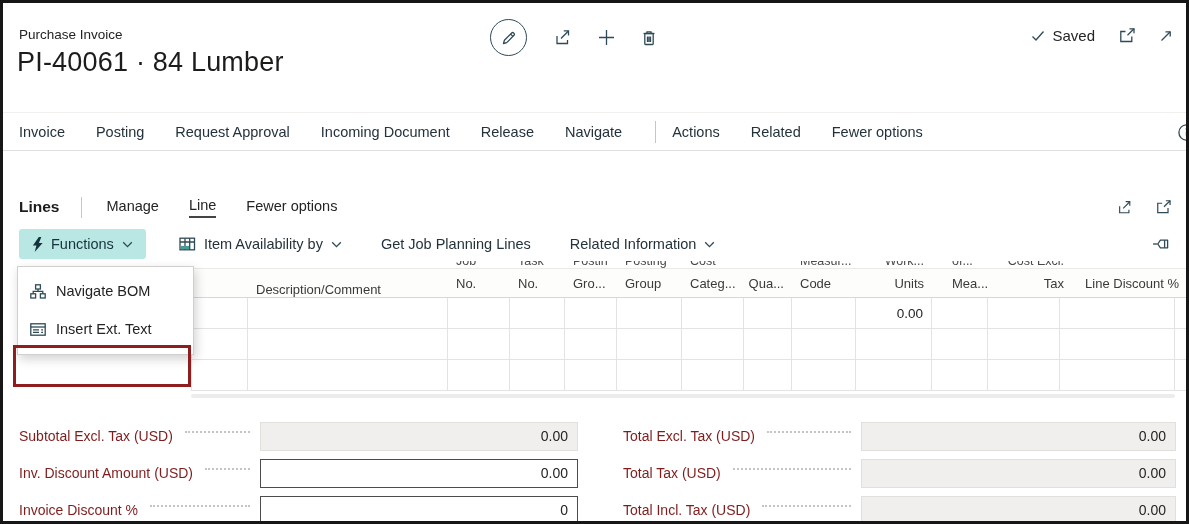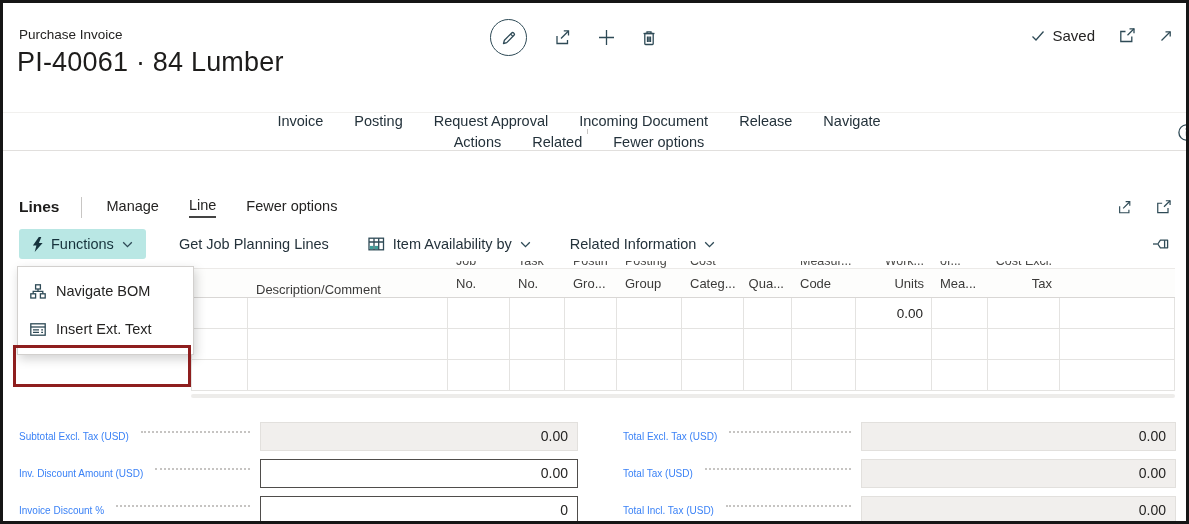--- a/index.html
+++ b/index.html
@@ -9,21 +9,21 @@
   
   .caption { position: absolute; left: 16px; top: 24px; font-size: 13.5px; color: #252423; }
   .page-title { position: absolute; left: 14px; top: 44px; font-size: 27px; font-weight: 300; color: #1d1c1b; letter-spacing: .2px; }
   .center-actions { position: absolute; left: 487px; top: 16px; display: flex; align-items: center; gap: 26px; }
   .icon-btn { display: flex; align-items: center; justify-content: center; background: none; border: none; padding: 0; cursor: pointer; }
   .pencil-circle { width: 37px; height: 37px; border: 1px solid #2e4a56; border-radius: 50%; }
   .right-status { position: absolute; right: 14px; top: 24px; display: flex; align-items: center; gap: 24px; }
   .saved { display: flex; align-items: center; gap: 7px; font-size: 15px; color: #252423; }
 
   
-  .menubar { position: absolute; left: 0; right: 0; top: 109px; height: 39px; border-top: 1px solid #f1f0ee; border-bottom: 1px solid #e1dfdd; display: flex; align-items: center; padding: 0 16px; flex-direction: column; }
+  .menubar { position: absolute; left: 0; right: 0; top: 109px; height: 39px; border-top: 1px solid #f1f0ee; border-bottom: 1px solid #e1dfdd; display: flex; align-items: center; padding: 0 16px; }
   .menu-item { font-size: 14.5px; color: #24323b; margin-right: 31px; cursor: pointer; white-space: nowrap; }
   .menu-divider { width: 1px; height: 22px; background: #c8c6c4; margin: 0 16px 0 2px; }
   .info-badge { position: absolute; right: -9px; top: 11px; }
 
   
   .lines-header { position: absolute; left: 16px; right: 14px; top: 189px; height: 30px; display: flex; align-items: center; }
   .lines-title { font-size: 15.5px; font-weight: 700; color: #1d1c1b; }
   .lines-divider { width: 1px; height: 21px; background: #c8c6c4; margin: 0 24px 0 22px; }
   .lines-menu-item { font-size: 14.5px; margin-right: 30px; cursor: pointer; padding-bottom: 3px; }
   .lines-menu-item.active { border-bottom: 2px solid #444; }
@@ -52,21 +52,21 @@
   .dropdown { position: absolute; left: 14px; top: 263px; width: 177px; background: #fff; border: 1px solid #d2d0ce; box-shadow: 2px 4px 10px rgba(0,0,0,.18); z-index: 20; padding: 5px 0 6px 0; }
   .dd-item { height: 38px; display: flex; align-items: center; gap: 10px; padding: 0 12px; font-size: 14.5px; color: #252423; cursor: pointer; }
   .red-annotation { position: absolute; left: 10px; top: 342px; width: 178px; height: 42px; border: 3px solid #8e1e1e; z-index: 21; pointer-events: none; }
 
   
   .totals { position: absolute; left: 16px; top: 418px; right: 14px; z-index: 2; }
   .tot-col { position: absolute; top: 0; }
   .tot-col.left { left: 0; width: 559px; }
   .tot-col.right { left: 604px; width: 553px; }
   .tot-row { display: flex; align-items: center; height: 30px; margin-bottom: 7px; }
-  .tot-label { font-size: 10px; white-space: nowrap; color: #3b82f6; }
+  .tot-label { font-size: 14px; white-space: nowrap; color: #7f1d1d; }
   .dots { flex: 1; border-bottom: 2px dotted #c6c4c2; margin: 0 10px 0 12px; transform: translateY(-4px); min-width: 10px; }
   .tot-field { width: 318px; height: 29px; flex: none; display: flex; align-items: center; justify-content: flex-end; padding: 0 9px; font-size: 14px; }
   .tot-col.right .tot-field { width: 315px; }
   .tot-field.readonly { background: #f1efed; border: 1px solid #e2e0dd; }
   .tot-field.editable { background: #fff; border: 1.5px solid #4f4d4b; }
 
   svg { display: block; }
   .ink { stroke: #2e4a56; fill: none; stroke-width: 1.3; }
 </style>
 </head>
@@ -206,37 +206,37 @@
           </svg>
       </span>
       <span>Functions</span>
       <span>
         <svg width="11" height="7" viewBox="0 0 11 7">
             <path class="ink" d="M1.2 1.3L5.5 5.6 9.8 1.3"></path>
           </svg>
       </span>
     </button>
     <button class="tb-item">
-      <span>Get Job Planning Lines</span>
-    </button>
-    <button class="tb-item">
       <span>
         <svg width="17" height="14" viewBox="0 0 17 14">
             <rect class="ink" x="1" y="1.2" width="14.5" height="11.6"></rect>
             <path class="ink" d="M1 5h14.5M6 1.2v11.6M10.7 1.2v11.6"></path>
             <rect x="1.8" y="8.9" width="3.5" height="3.2" fill="#3f9f99"></rect>
             <rect x="6.7" y="8.9" width="3.3" height="3.2" fill="#3f9f99"></rect>
           </svg>
       </span>
       <span>Item Availability by</span>
       <span>
         <svg width="11" height="7" viewBox="0 0 11 7">
             <path class="ink" d="M1.2 1.3L5.5 5.6 9.8 1.3"></path>
           </svg>
       </span>
+    </button>
+    <button class="tb-item">
+      <span>Get Job Planning Lines</span>
     </button>
     <button class="tb-item">
       <span>Related Information</span>
       <span>
         <svg width="11" height="7" viewBox="0 0 11 7">
             <path class="ink" d="M1.2 1.3L5.5 5.6 9.8 1.3"></path>
           </svg>
       </span>
     </button>
     <span class="pin-wrap">
@@ -287,27 +287,31 @@
           <span>Qua...</span>
         </div>
         <div class="t-hcell" style="width: 64px;">
           <span class="top-frag">Measur...</span>
           <span>Code</span>
         </div>
         <div class="t-hcell r" style="width: 76px;">
           <span class="top-frag">Work...</span>
           <span>Units</span>
         </div>
-        <div class="t-hcell" style="width: 56px;">
+        <div class="t-hcell" style="width: 56px; margin-left: 12px;">
           <span class="top-frag">of...</span>
           <span>Mea...</span>
         </div>
         <div class="t-hcell r" style="width: 72px;">
           <span class="top-frag">Cost Excl.</span>
           <span>Tax</span>
+        </div>
+        <div class="t-hcell r" style="width: 115px;">
+          <span class="top-frag"></span>
+          <span>Line Discount %</span>
         </div>
       </div>
     <div>
         <div class="t-row">
           <div class="t-cell" style="width: 57px;"></div>
           <div class="t-cell" style="width: 200px;"></div>
           <div class="t-cell" style="width: 62px;"></div>
           <div class="t-cell" style="width: 55px;"></div>
           <div class="t-cell" style="width: 52px;"></div>
           <div class="t-cell" style="width: 65px;"></div>

